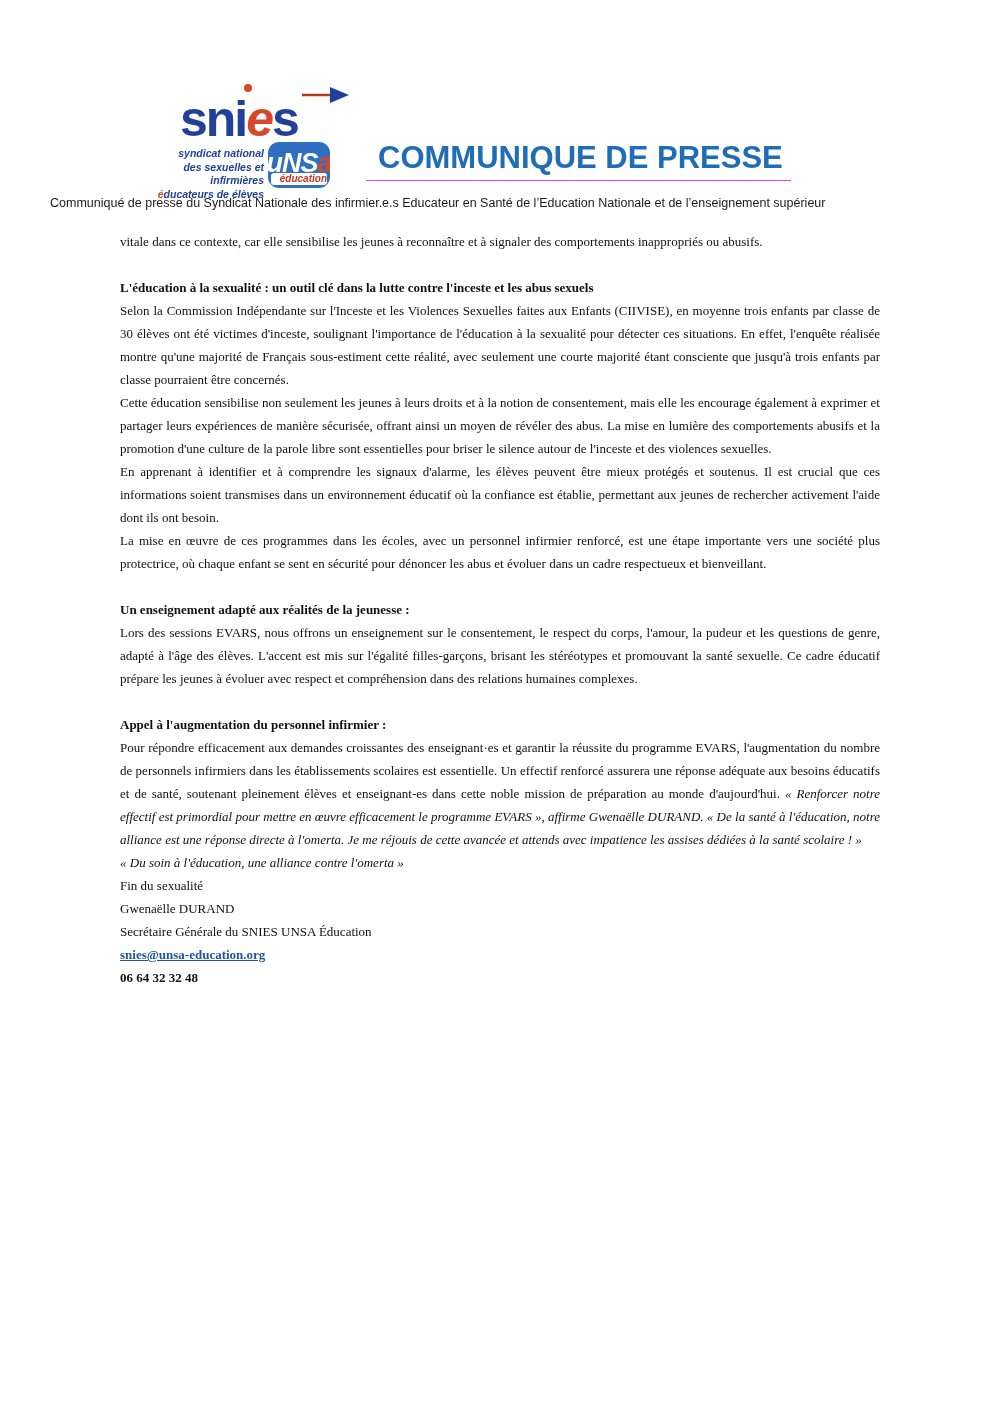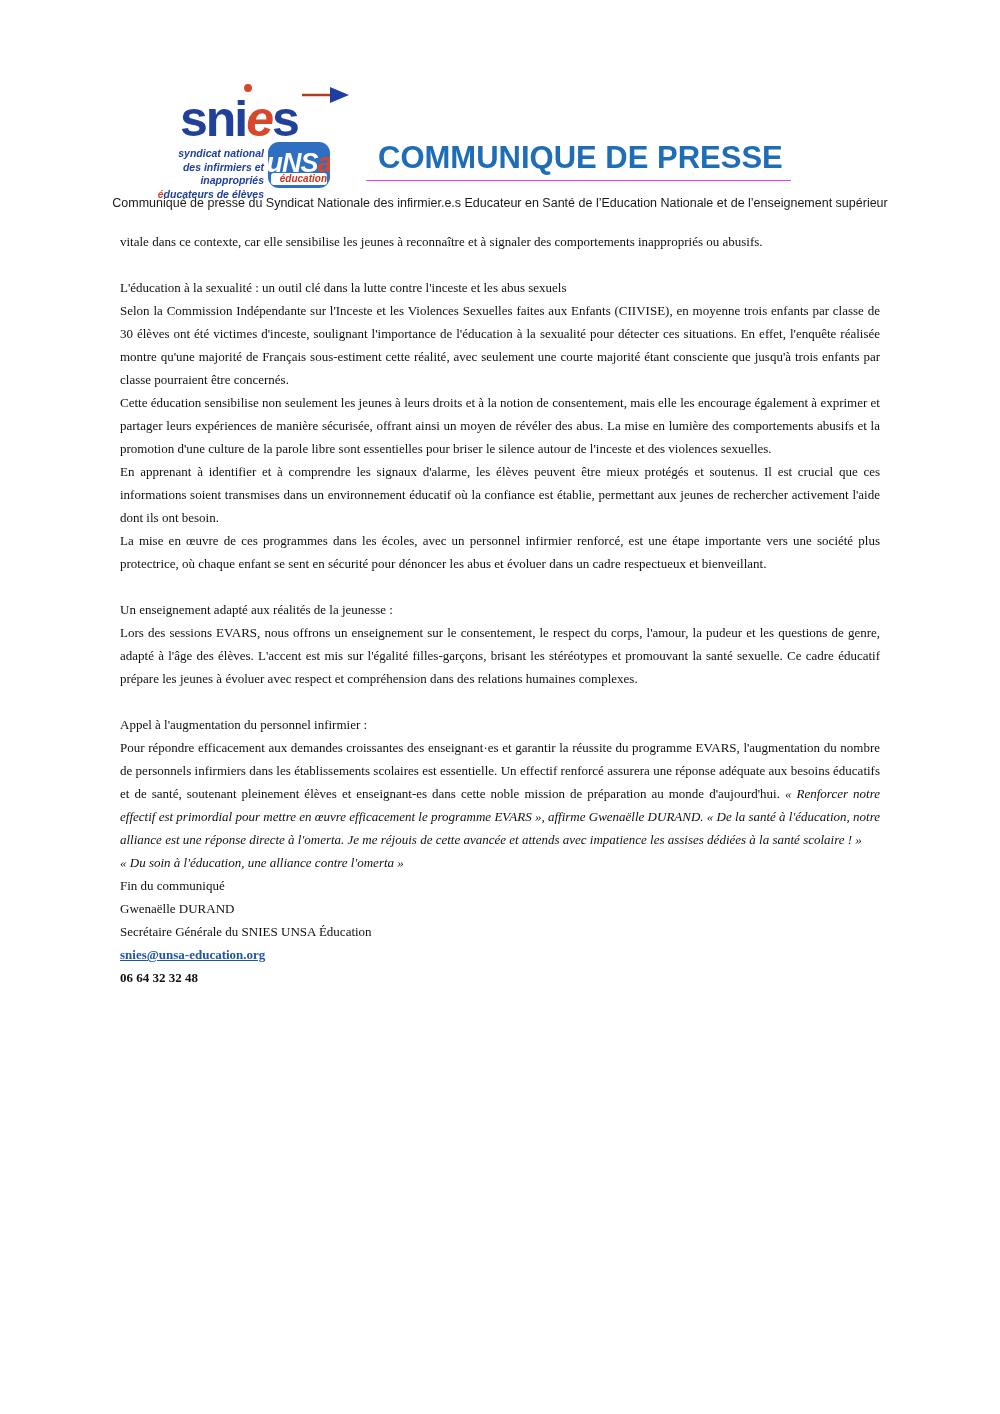--- a/index.html
+++ b/index.html
@@ -58,33 +58,33 @@
   .press-title{
     margin:0;
     font-family:"Liberation Sans", sans-serif;
     font-size:31px;font-weight:700;
     color:#1e6db6;white-space:nowrap;
     padding:0 8px 4px 12px;
     border-bottom:1px solid #d946ef;
   }
   .subtitle{
     position:absolute;top:196px;left:50px;right:50px;
-    margin:0;text-align:center;
+    margin:0;
     font-family:"Liberation Sans", sans-serif;
     font-size:12.5px;color:#1a1a1a;
   }
 
   
   .body-text{
     position:absolute;top:230px;left:120px;width:760px;
     font-size:13px;line-height:23px;
     text-align:justify;color:#101010;
   }
   .body-text p{margin:0;}
-  .para-heading{font-weight:400;margin-top:23px !important;}
+  .para-heading{font-weight:700;margin-top:23px !important;}
   .quote-inline{font-style:italic;}
   .quote-line{font-style:italic;}
   .contact-heading{font-weight:700;}
   .email-link{
     font-weight:700;color:#1f55a4;text-decoration:underline;
     cursor:pointer;
   }
   .phone{font-weight:700;}
 </style>
 </head>
@@ -98,21 +98,21 @@
       <span class="brand-arrow">
         <svg width="48" height="22" viewBox="0 0 48 22">
           <line x1="0" y1="11" x2="30" y2="11" stroke="#b03a26" stroke-width="2.5"></line>
           <polygon points="28,3 47,11 28,19" fill="#1e3f9e"></polygon>
         </svg>
       </span>
     </div>
     <div class="logo-bottom">
       <div class="tagline">
         <div class="tagline-line1">syndicat national</div>
-        <div class="tagline-line2">des infirmiers et inappropriés</div>
+        <div class="tagline-line2">des sexuelles et infirmières</div>
         <div class="tagline-line3">éducateurs de élèves</div>
       </div>
       <div class="unsa-badge">
         <span class="unsa-letters"><span>uNS</span><span class="unsa-letter-a">a</span></span>
         <span class="unsa-caption">éducation</span>
       </div>
     </div>
   </div>
 
   <div class="title-wrap">
@@ -128,21 +128,21 @@
     <p>Cette éducation sensibilise non seulement les jeunes à leurs droits et à la notion de consentement, mais elle les encourage également à exprimer et partager leurs expériences de manière sécurisée, offrant ainsi un moyen de révéler des abus. La mise en lumière des comportements abusifs et la promotion d'une culture de la parole libre sont essentielles pour briser le silence autour de l'inceste et des violences sexuelles.</p>
     <p>En apprenant à identifier et à comprendre les signaux d'alarme, les élèves peuvent être mieux protégés et soutenus. Il est crucial que ces informations soient transmises dans un environnement éducatif où la confiance est établie, permettant aux jeunes de rechercher activement l'aide dont ils ont besoin.</p>
     <p>La mise en œuvre de ces programmes dans les écoles, avec un personnel infirmier renforcé, est une étape importante vers une société plus protectrice, où chaque enfant se sent en sécurité pour dénoncer les abus et évoluer dans un cadre respectueux et bienveillant.</p>
 
     <p class="para-heading">Un enseignement adapté aux réalités de la jeunesse :</p>
     <p>Lors des sessions EVARS, nous offrons un enseignement sur le consentement, le respect du corps, l'amour, la pudeur et les questions de genre, adapté à l'âge des élèves. L'accent est mis sur l'égalité filles-garçons, brisant les stéréotypes et promouvant la santé sexuelle. Ce cadre éducatif prépare les jeunes à évoluer avec respect et compréhension dans des relations humaines complexes.</p>
 
     <p class="para-heading">Appel à l'augmentation du personnel infirmier :</p>
     <p><span>Pour répondre efficacement aux demandes croissantes des enseignant·es et garantir la réussite du programme EVARS, l'augmentation du nombre de personnels infirmiers dans les établissements scolaires est essentielle. Un effectif renforcé assurera une réponse adéquate aux besoins éducatifs et de santé, soutenant pleinement élèves et enseignant-es dans cette noble mission de préparation au monde d'aujourd'hui. </span><span class="quote-inline">« Renforcer notre effectif est primordial pour mettre en œuvre efficacement le programme EVARS », affirme Gwenaëlle DURAND. « De la santé à l'éducation, notre alliance est une réponse directe à l'omerta. Je me réjouis de cette avancée et attends avec impatience les assises dédiées à la santé scolaire ! »</span></p>
     <p class="quote-line">« Du soin à l'éducation, une alliance contre l'omerta »</p>
-    <p>Fin du communiqué</p>
+    <p>Fin du sexualité</p>
 
     <p>Gwenaëlle DURAND</p>
     <p>Secrétaire Générale du SNIES UNSA Éducation</p>
     <p><a class="email-link">snies@unsa-education.org</a></p>
     <p class="phone">06 64 32 32 48</p>
   </div>
 
 </div>
 
 </body></html>

